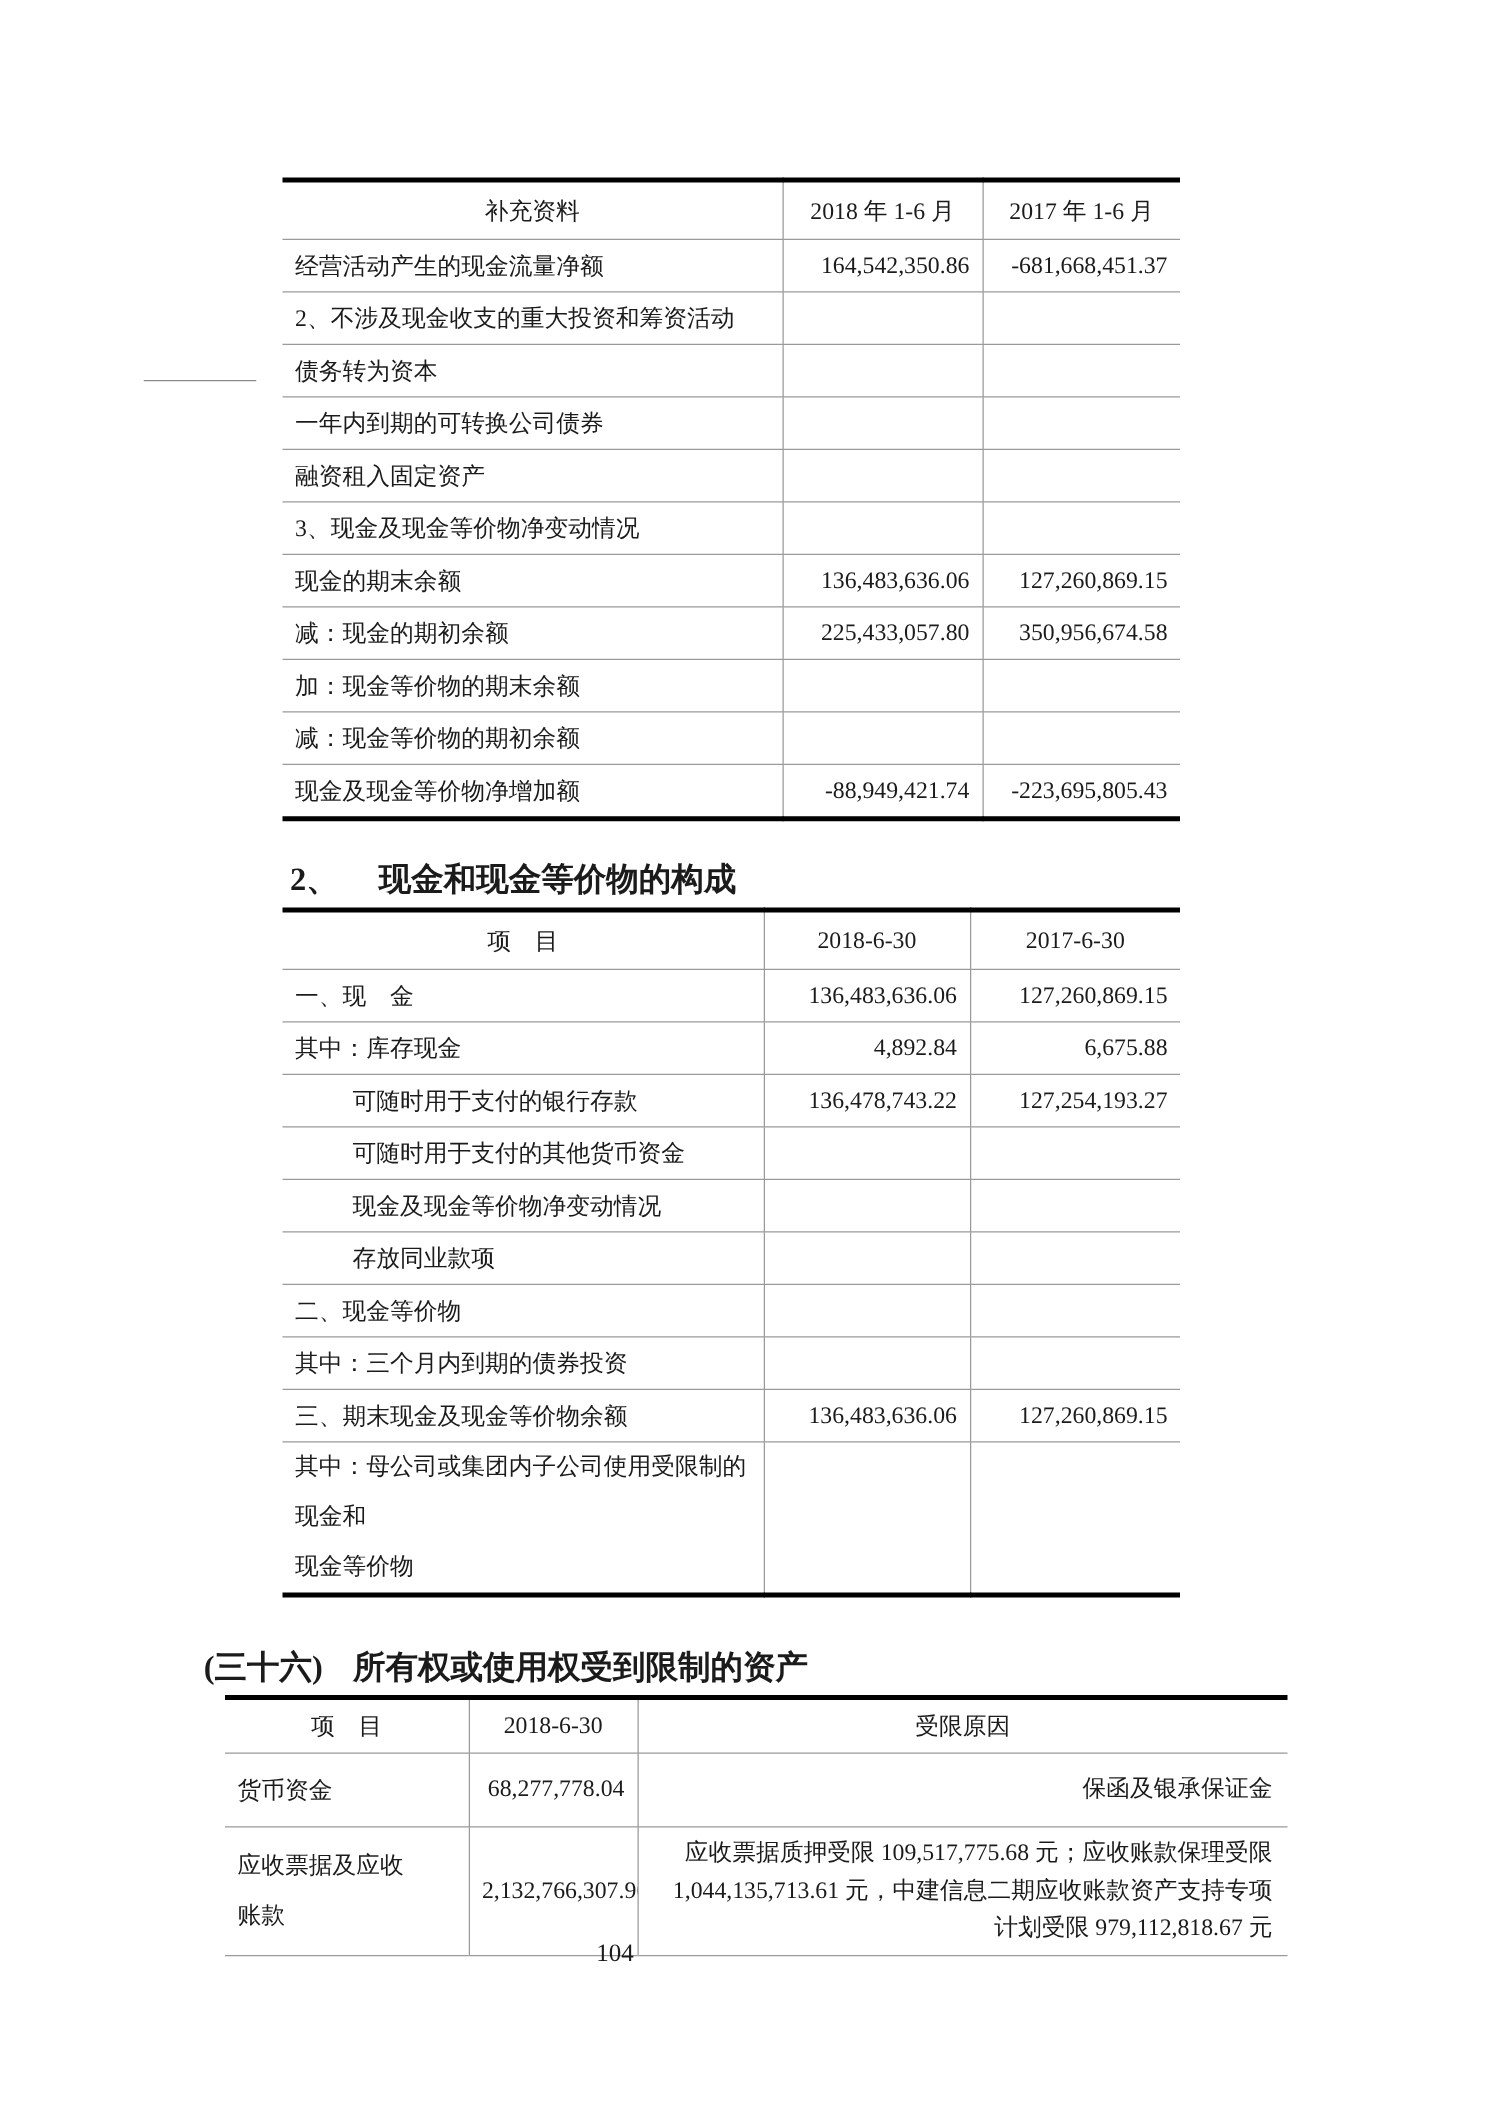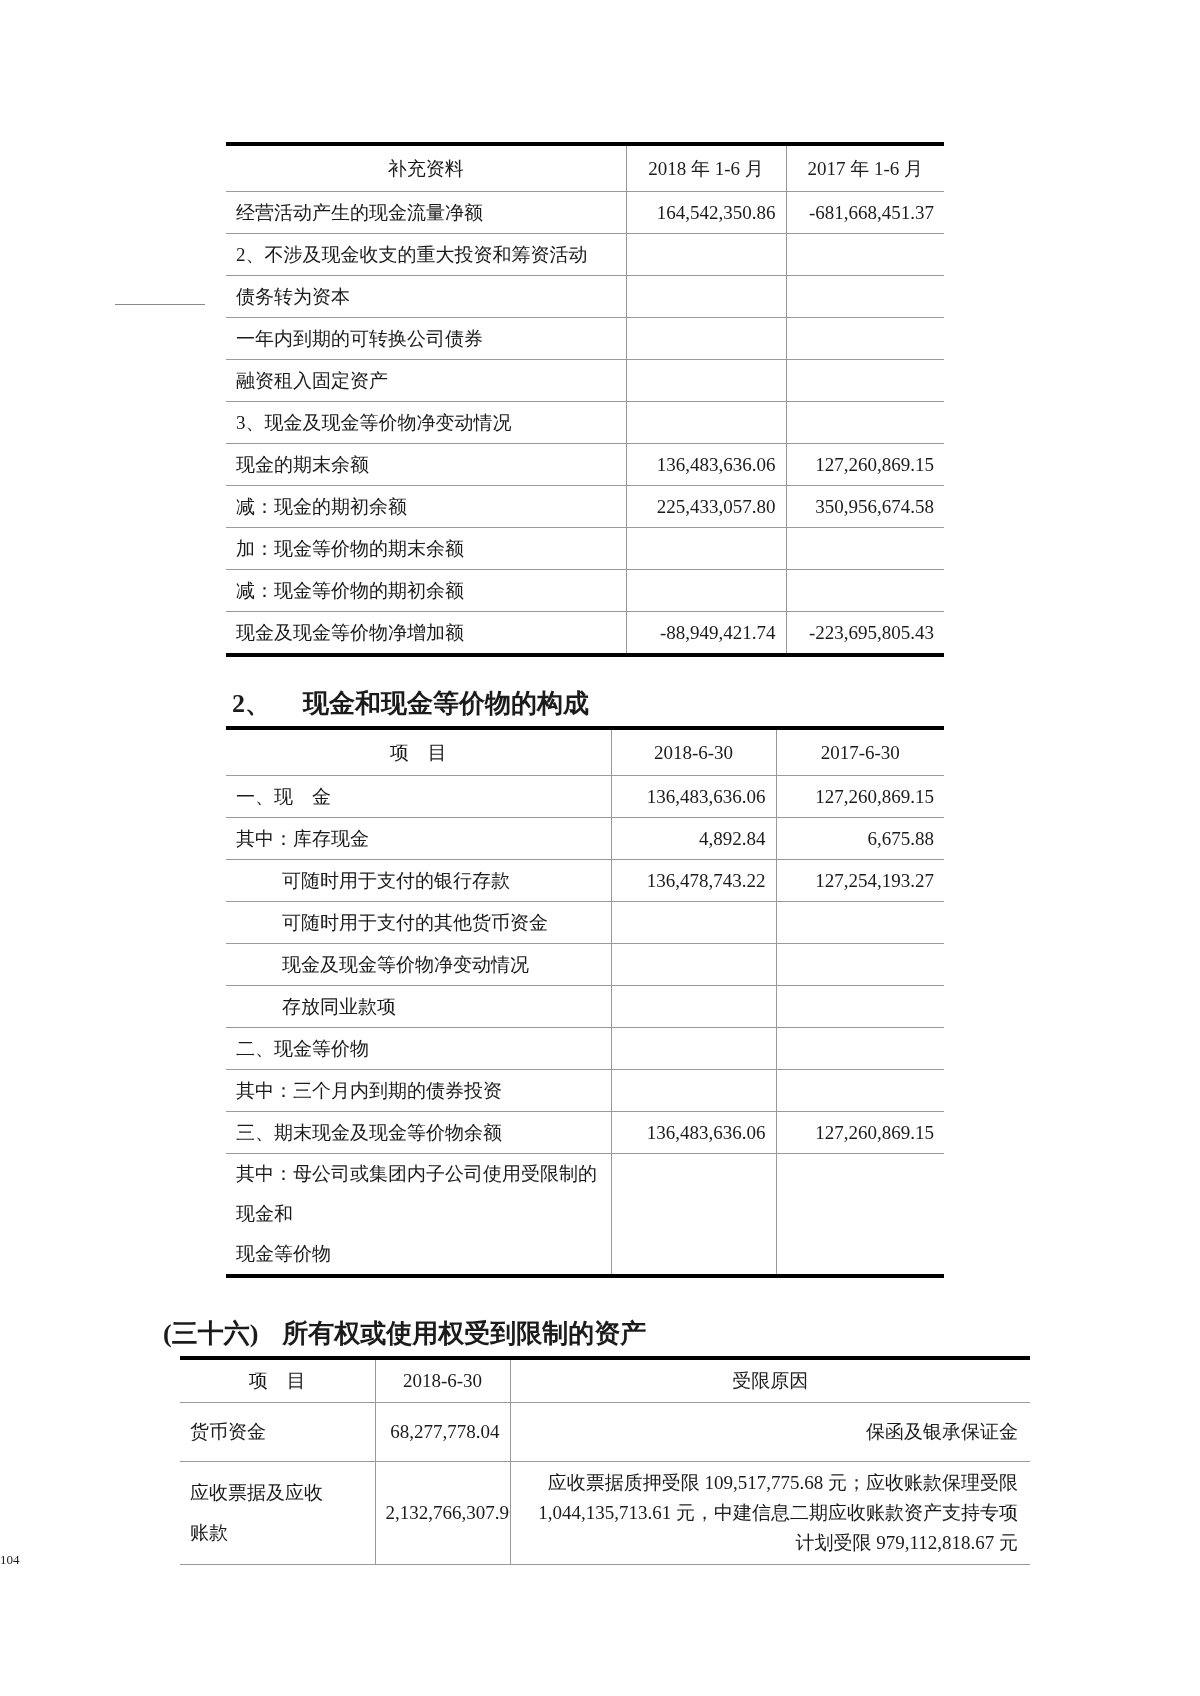--- a/index.html
+++ b/index.html
@@ -79,21 +79,22 @@
     padding: 6px 12px;
     line-height: 30px;
     white-space: normal;
   }
   table.fin.t3 tr.tall td { height: auto; }
   .footer-pagenum {
     position: absolute;
     left: 0;
     top: 1552px;
     width: 984px;
-    font-size: 13px;
+    text-align: center;
+    font-size: 20px;
   }
 </style>
 </head>
 <body>
 
 <div class="page">
 
   <div class="margin-dash"></div>
 
   <div class="tbl1-wrap">

